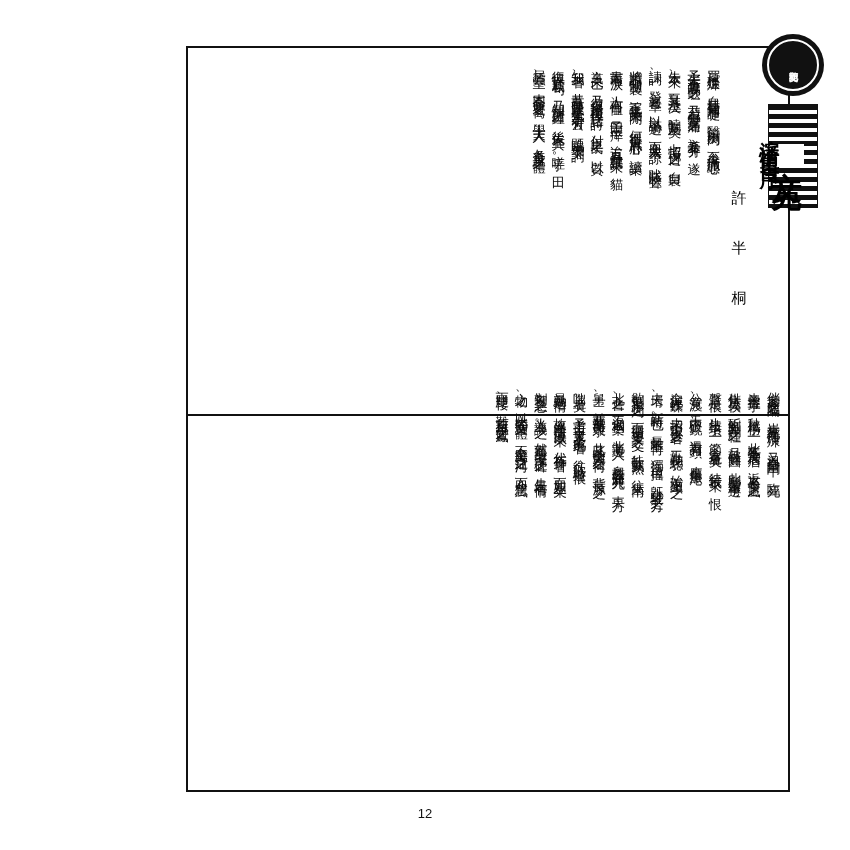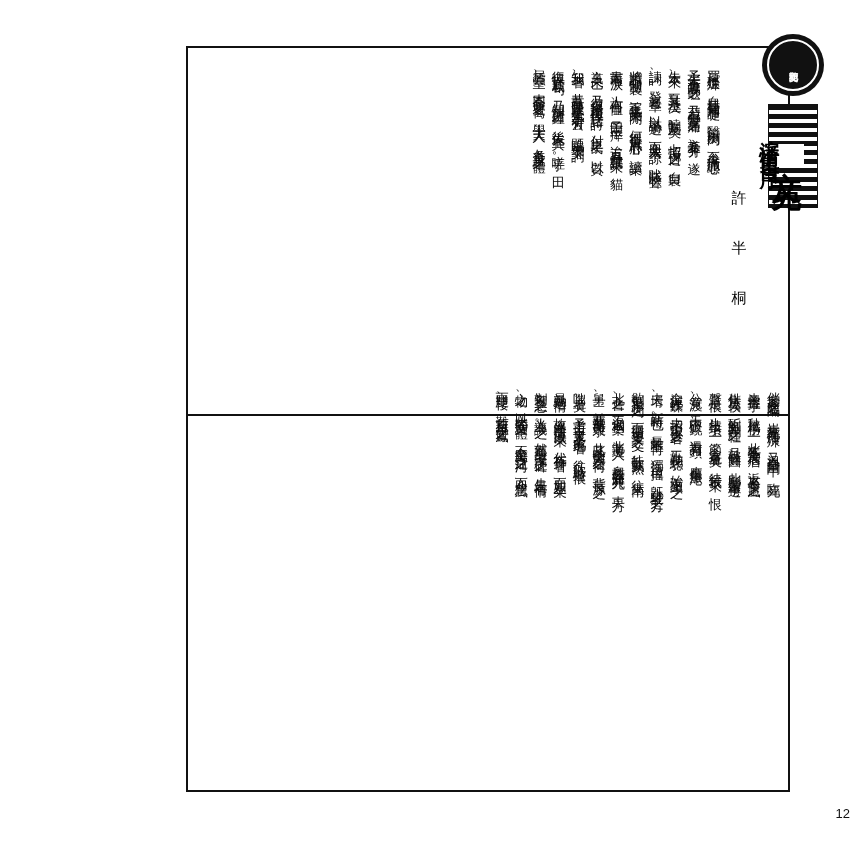--- a/index.html
+++ b/index.html
@@ -178,21 +178,21 @@
     line-height: 1.0;
     color: #000000;
     background: #ffffff;
     padding: 4px 2px;
   }
   .page-number {
     position: absolute;
     left: 0;
     top: 806px;
     width: 850px;
-    text-align: right;
+    text-align: center;
     font-size: 13px;
     font-family: "Liberation Sans", sans-serif;
     color: #111111;
   }
 </style>
 </head>
 <body>
 
 <div class="page">
 

